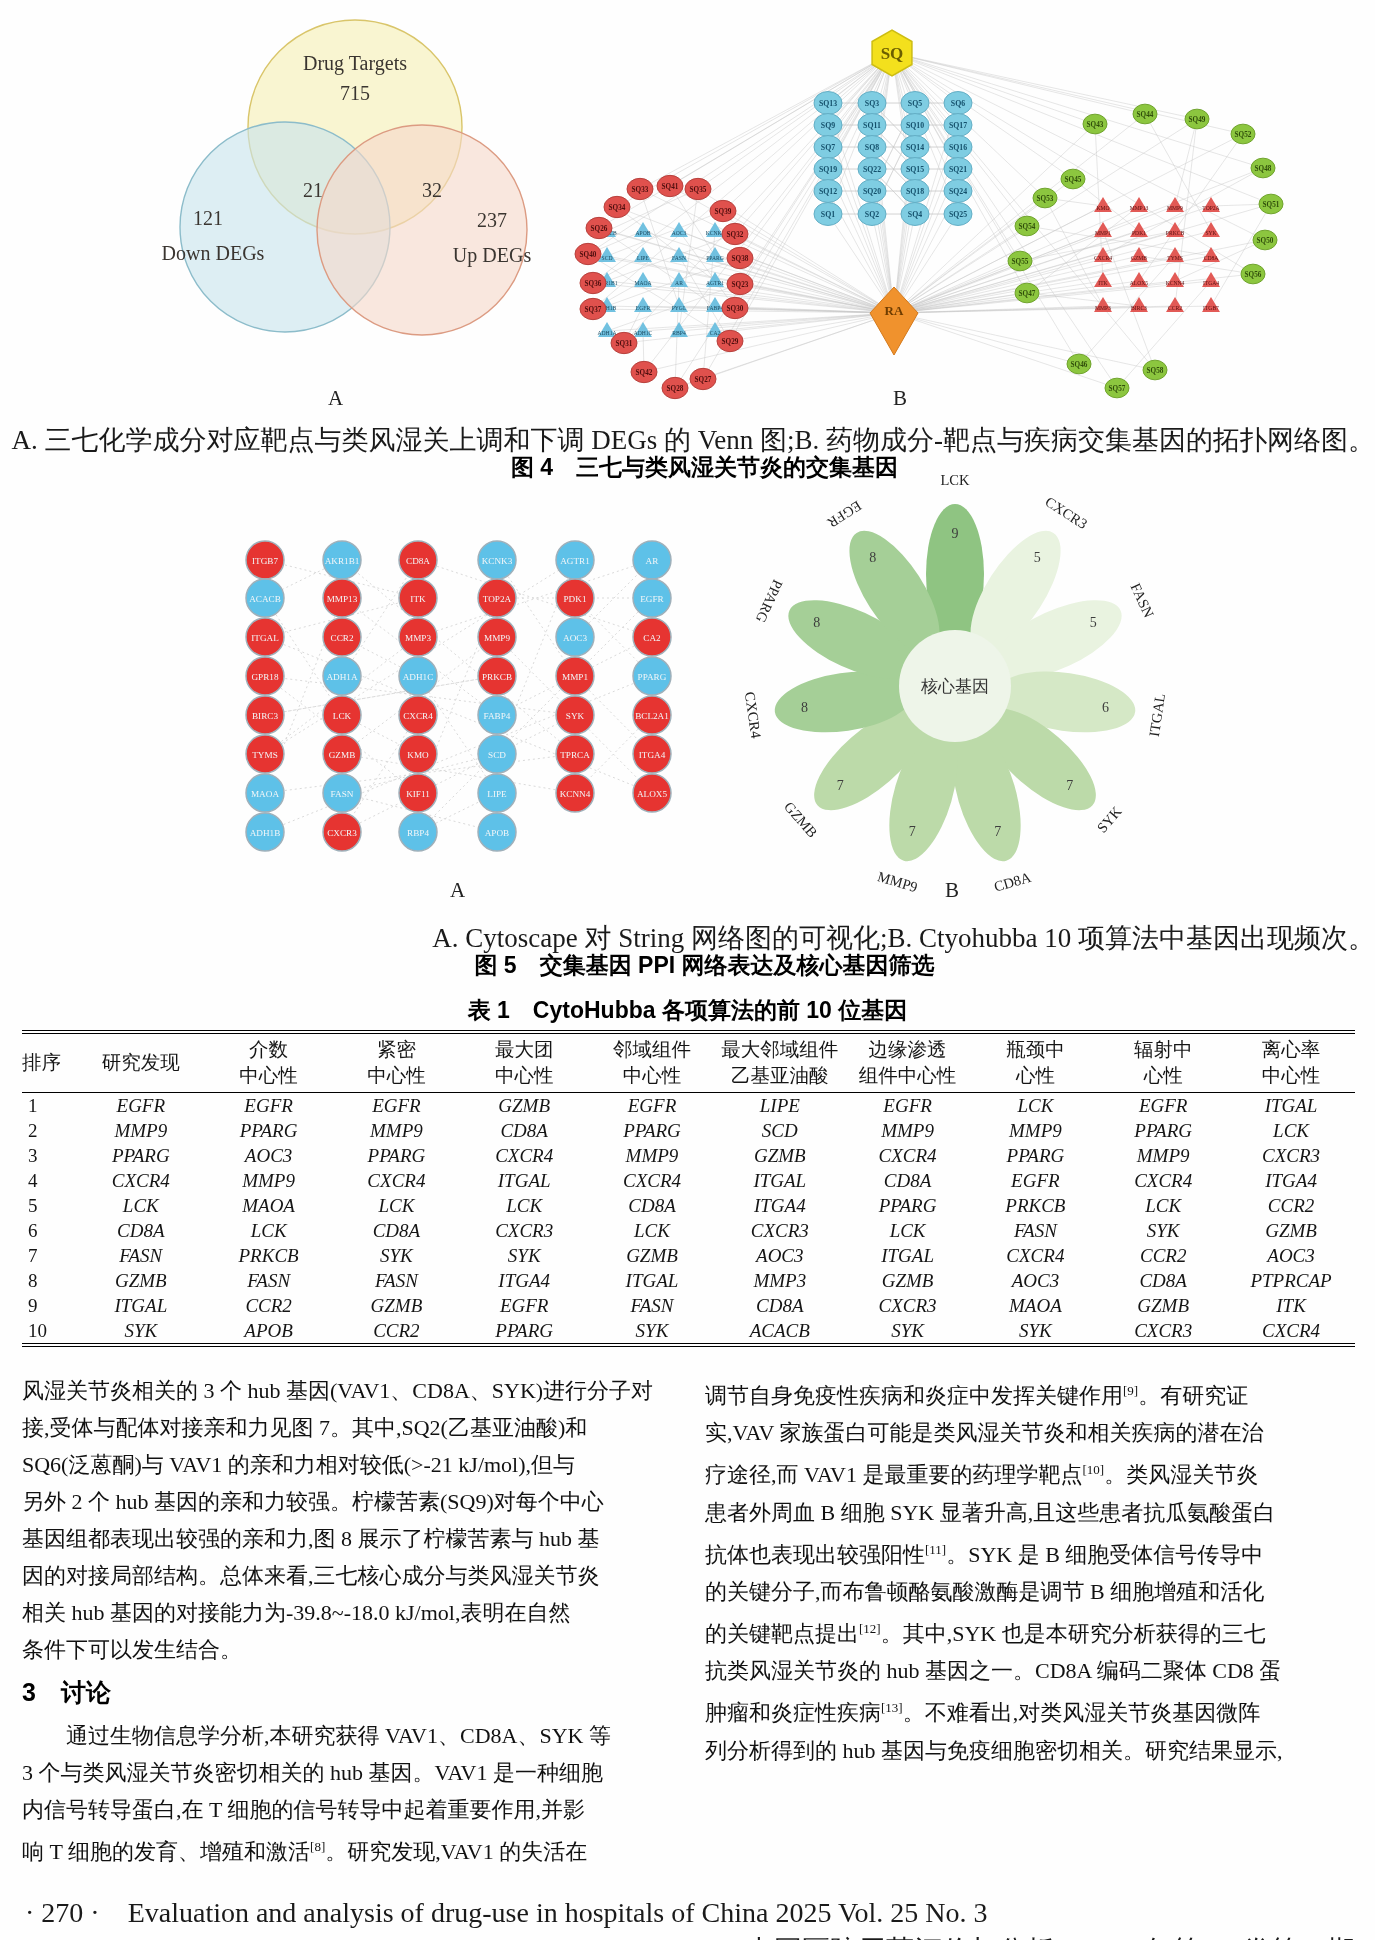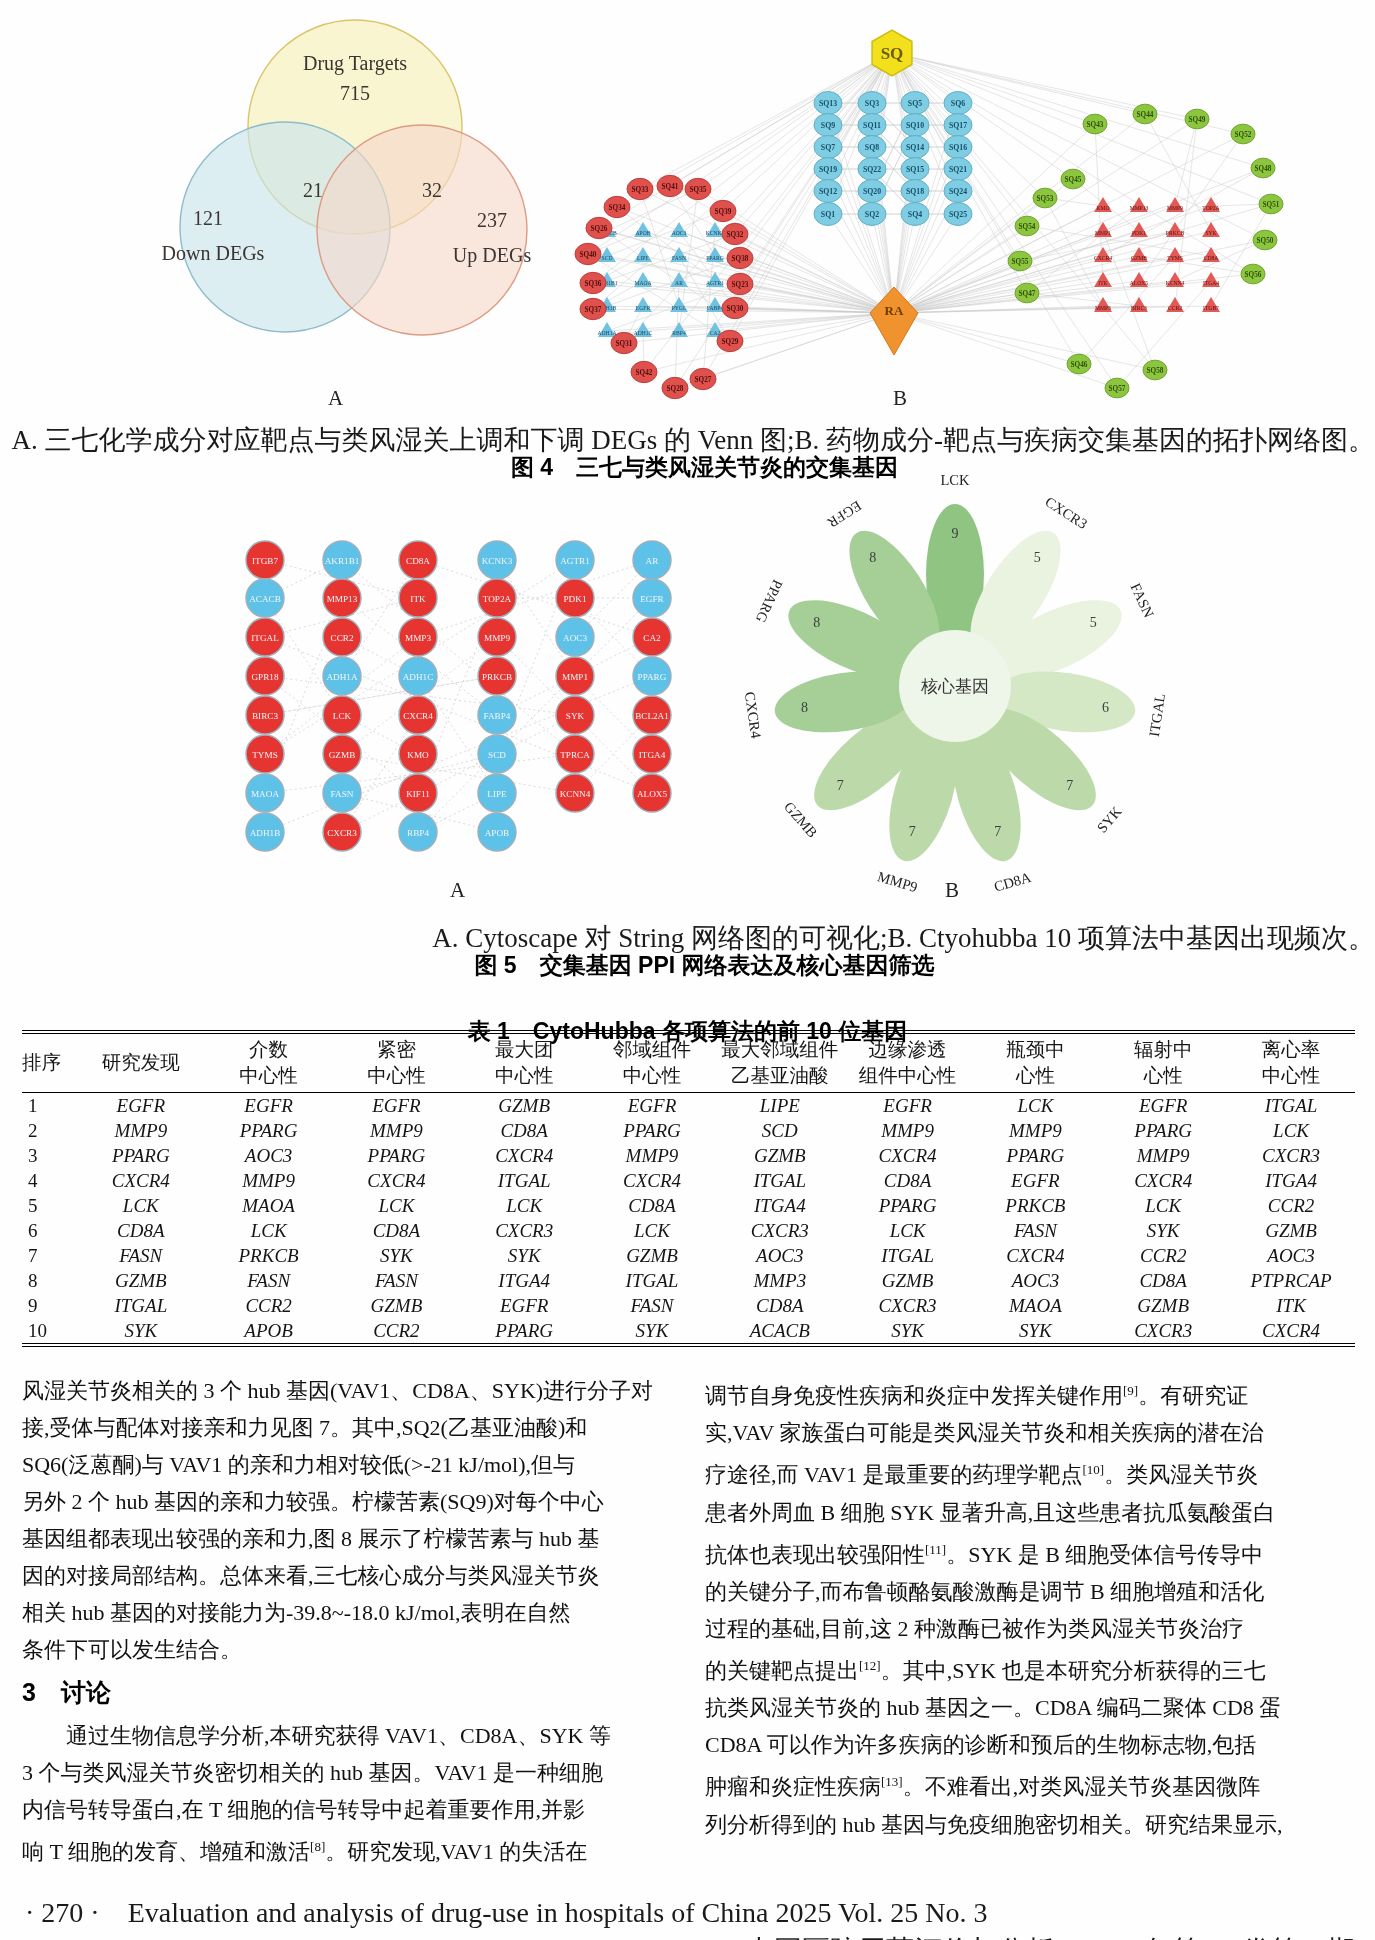--- a/index.html
+++ b/index.html
@@ -967,21 +967,21 @@
         <text x="99.16863242160237" y="35.54302576960794" text-anchor="middle" font-size="14.5" fill="#222" transform="rotate(147.27272727272725 99.16863242160237 31.543025769607937)">EGFR</text>
       </g>
       <circle cx="210" cy="204" r="56" fill="#eef5e9"></circle>
       <text x="210" y="210" text-anchor="middle" font-size="17" fill="#333">核心基因</text>
     </svg>
   <div class="panel-label" style="left:450px;top:878px;">A</div>
   <div class="panel-label" style="left:945px;top:878px;">B</div>
   <div class="fig-caption" style="top:920px;">A. Cytoscape 对 String 网络图的可视化;B. Ctyohubba 10 项算法中基因出现频次。</div>
   <div class="fig-title" style="top:950px;">图 5　交集基因 PPI 网络表达及核心基因筛选</div>
 
-  <div class="tbl-title" style="top:1016px;">表 1　CytoHubba 各项算法的前 10 位基因</div>
+  <div class="tbl-title" style="top:995px;">表 1　CytoHubba 各项算法的前 10 位基因</div>
   <div class="hubba-wrap">
     <table class="hubba" id="hubba-table">
         <thead>
           <tr>
             <th style="width: 55px; text-align: left;">排序</th>
             <th style="width: 128px;">
               <div>研究发现</div>
             </th>
             <th style="width: 128px;">
               <div>介数</div>
@@ -1176,24 +1176,22 @@
       </div>
   </div>
   <div class="bodycol" id="body-right-wrap">
     <div id="body-right">
         <div class="tline">调节自身免疫性疾病和炎症中发挥关键作用<sup>[9]</sup>。有研究证</div>
         <div class="tline">实,VAV 家族蛋白可能是类风湿关节炎和相关疾病的潜在治</div>
         <div class="tline">疗途径,而 VAV1 是最重要的药理学靶点<sup>[10]</sup>。类风湿关节炎</div>
         <div class="tline">患者外周血 B 细胞 SYK 显著升高,且这些患者抗瓜氨酸蛋白</div>
         <div class="tline">抗体也表现出较强阳性<sup>[11]</sup>。SYK 是 B 细胞受体信号传导中</div>
         <div class="tline">的关键分子,而布鲁顿酪氨酸激酶是调节 B 细胞增殖和活化</div>
-        <div class="tline">过程的基础,目前,这 2 种激酶已被作为类风湿关节炎治疗</div>
         <div class="tline">的关键靶点提出<sup>[12]</sup>。其中,SYK 也是本研究分析获得的三七</div>
         <div class="tline">抗类风湿关节炎的 hub 基因之一。CD8A 编码二聚体 CD8 蛋</div>
-        <div class="tline">CD8A 可以作为许多疾病的诊断和预后的生物标志物,包括</div>
         <div class="tline">肿瘤和炎症性疾病<sup>[13]</sup>。不难看出,对类风湿关节炎基因微阵</div>
         <div class="tline">列分析得到的 hub 基因与免疫细胞密切相关。研究结果显示,</div>
       </div>
   </div>
 
   <div class="page-footer">
     <span class="f-left">· 270 ·　Evaluation and analysis of drug-use in hospitals of China 2025 Vol. 25 No. 3</span>
     <span class="f-right">中国医院用药评价与分析　2025 年第 25 卷第 3 期</span>
   </div>
 

